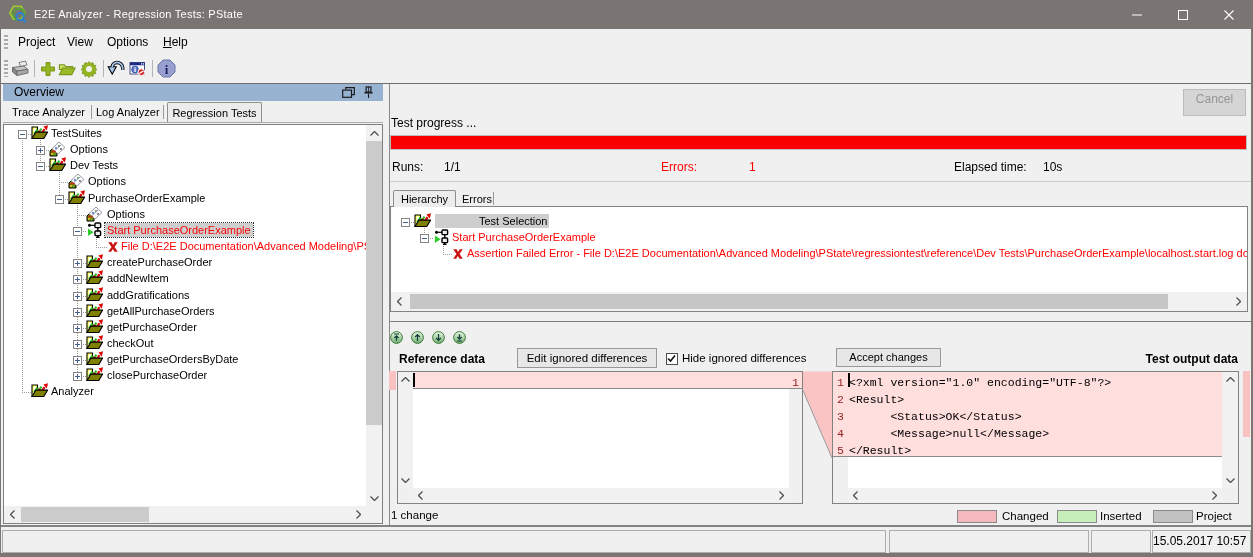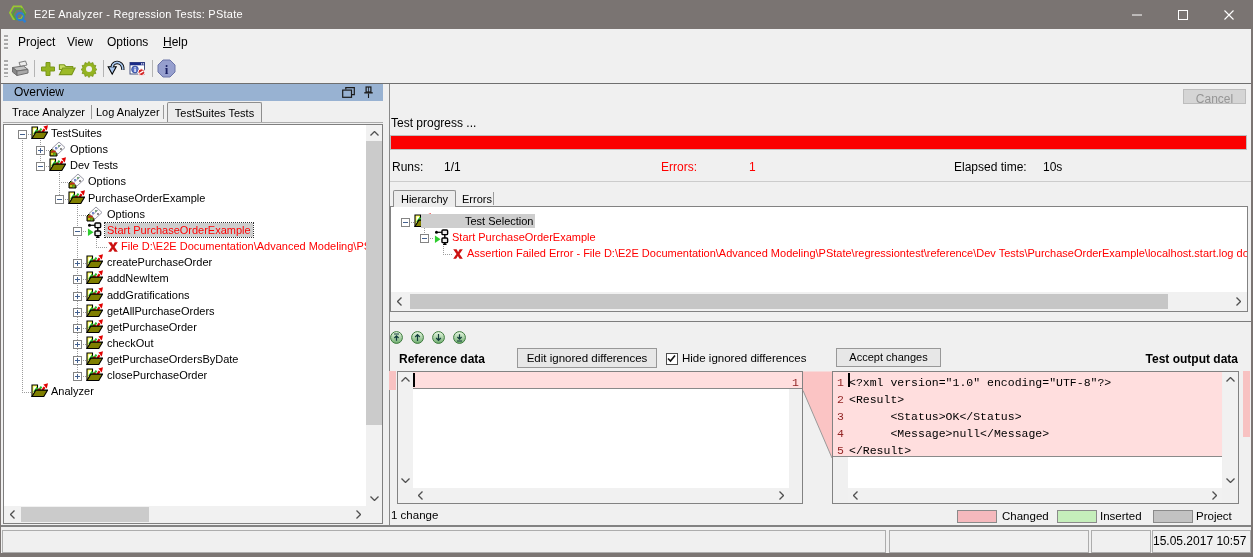--- a/index.html
+++ b/index.html
@@ -66,21 +66,21 @@
   .sb-arrow svg { display:block; }
 
   #ltree-vsb { left:366px; top:125px; width:16px; height:381px; }
   #ltree-vsb-thumb { left:0; top:16px; width:16px; height:284px; background:#cbcbcb; }
   #ltree-hsb { left:4px; top:506px; width:378px; height:17px; }
   #ltree-hsb-thumb { left:17px; top:1px; width:128px; height:15px; background:#cbcbcb; }
 
   
   #right-border-left { left:389px; top:84px; width:1px; height:441px; background:#898989; }
 
-  #cancel-btn { left:1183px; top:89px; width:63px; height:15px; background:#d5d5d5;
+  #cancel-btn { left:1183px; top:89px; width:63px; height:27px; background:#d5d5d5;
     border:1px solid #bcbcbc; color:#959595; text-align:center; line-height:19px; font-size:12px; }
   #progress-label { left:391px; top:116px; font-size:12px; }
   #progress-bar { left:390px; top:135px; width:857px; height:15px; border:1px solid #bdbdbd; background:#fff; }
   #progress-fill { width:100%; height:100%; background:#fb0000; }
   #runs-label { left:392px; top:160px; } #runs-value { left:444px; top:160px; }
   #errors-label { left:661px; top:160px; color:#f00; } #errors-value { left:749px; top:160px; color:#f00; }
   #elapsed-label { left:954px; top:160px; } #elapsed-value { left:1043px; top:160px; }
 
   #progress-sep { left:390px; top:181px; width:861px; height:1px; background:#cccccc; }
   #hier-tabs { left:390px; top:186px; width:861px; height:21px; font-size:11px; z-index:3; }
@@ -360,21 +360,21 @@
   <svg class="abs" id="ov-pin" viewBox="0 0 11 13">
       <use href="#icon-pin"></use>
     </svg>
 </div>
 
 <div class="abs" id="left-tabs">
   <div class="abs tab-inactive" id="ltab-0">Trace Analyzer</div>
   <div class="abs tabsep" id="ltabsep-0"></div>
   <div class="abs tab-inactive" id="ltab-1">Log Analyzer</div>
   <div class="abs tabsep" id="ltabsep-1"></div>
-  <div class="abs" id="ltab-active">TestSuites Tests</div>
+  <div class="abs" id="ltab-active">Regression Tests</div>
 </div>
 <div class="abs" id="left-tabs-bottom"></div>
 
 <div class="abs" id="ltree-box"></div>
 <div class="abs" id="ltree-clip">
   <div class="tree" id="ltree">
       <div class="tguide-v" style="left: 18px; top: 15px; height: 252px;"></div>
       <div class="tguide-v" style="left: 36px; top: 15px; height: 26px;"></div>
       <div class="tguide-v" style="left: 55px; top: 47px; height: 27px;"></div>
       <div class="tguide-v" style="left: 73px; top: 80px; height: 171px;"></div>
@@ -566,21 +566,21 @@
   <div class="tree" id="htree">
       <div class="tguide-v" style="left: 33px; top: 21px; height: 10px;"></div>
       <div class="tguide-v" style="left: 52px; top: 37px; height: 10px;"></div>
       <div class="tguide-h" style="left: 14px; top: 15px; width: 9px;"></div>
       <div class="tbox" style="left: 10px; top: 11px;">
         <div class="h"></div>
       </div>
       <svg class="ticon" style="left: 23px; top: 6px;">
         <use href="#icon-suite"></use>
       </svg>
-      <div class="tlabel selected" style="left: 30px; top: 7px; padding-left: 44px;">Test Selection</div>
+      <div class="tlabel selected" style="left: 44px; top: 7px; padding-left: 44px;">Test Selection</div>
       <div class="tguide-h" style="left: 33px; top: 31px; width: 9px;"></div>
       <div class="tbox" style="left: 29px; top: 27px;">
         <div class="h"></div>
       </div>
       <svg class="ticon" style="left: 42px; top: 22px;">
         <use href="#icon-start"></use>
       </svg>
       <div class="tlabel red" style="left: 59px; top: 23px;">Start PurchaseOrderExample</div>
       <div class="tguide-h" style="left: 52px; top: 47px; width: 10px;"></div>
       <svg class="ticon" viewBox="0 0 11 11" style="left: 62px; top: 42px; width: 10px; height: 10px;">

